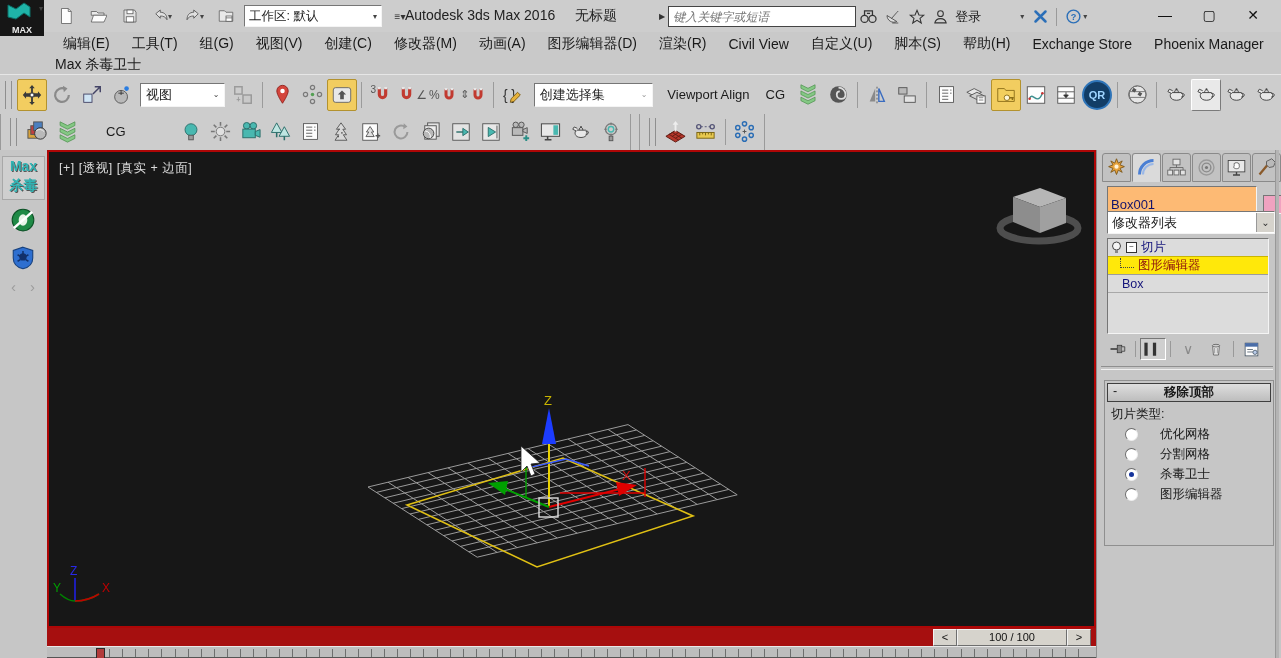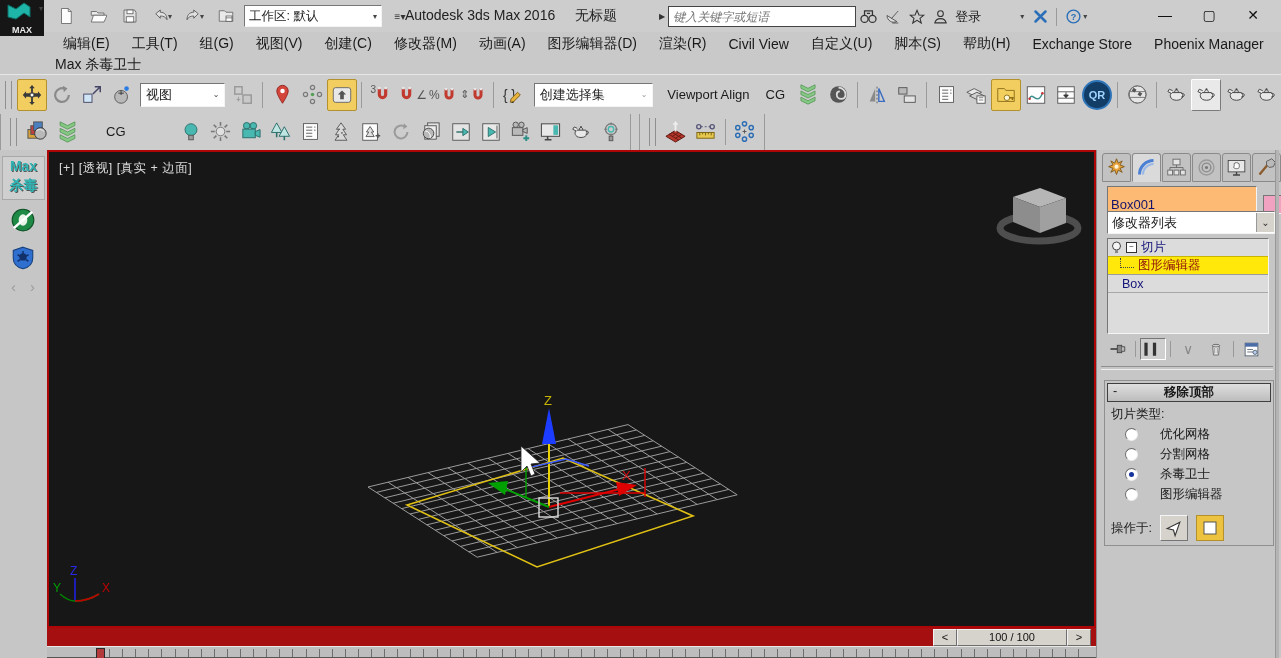--- a/index.html
+++ b/index.html
@@ -1009,33 +1009,20 @@
         <span class="radio"></span>
         <span>分割网格</span>
       </div>
       <div class="radiorow">
         <span class="radio sel"></span>
         <span>杀毒卫士</span>
       </div>
       <div class="radiorow">
         <span class="radio"></span>
         <span>图形编辑器</span>
-      </div>
-      <div id="operow">
-        <span>操作于:</span>
-        <span class="opbtn raised">
-            <svg class="ic" width="19" height="19">
-              <use href="#i-facearrow"></use>
-            </svg>
-          </span>
-        <span class="opbtn raised on">
-            <svg class="ic" width="16" height="16">
-              <rect x="2" y="2" width="12" height="12" fill="#fff" stroke="#555"></rect>
-            </svg>
-          </span>
       </div>
     </div>
     <div id="panelscroll" class="abs"></div>
   </div>
 
   <div id="timeslider" class="abs">
     <span class="tsbtn" style="width:22px;margin-left:886px">&lt;</span>
     <span class="tsbtn" style="width:108px">100 / 100</span>
     <span class="tsbtn" style="width:22px">&gt;</span>
   </div>

